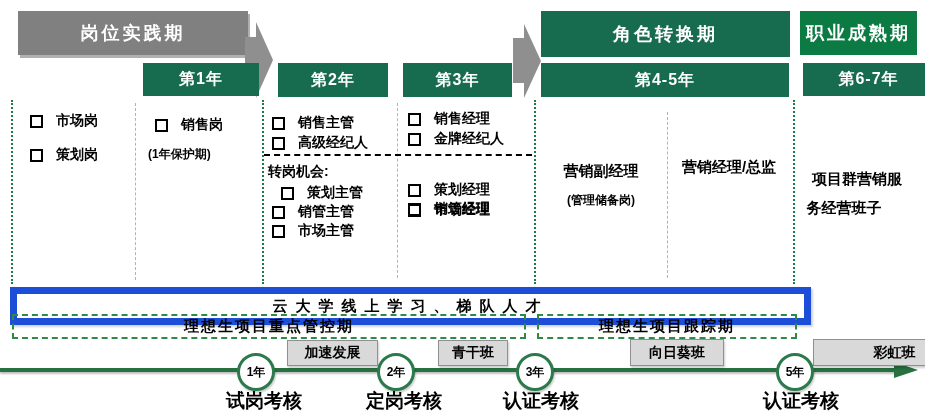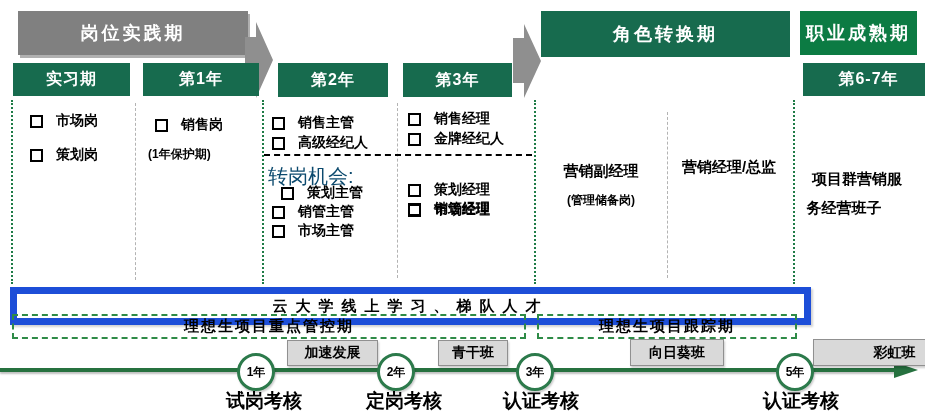--- a/index.html
+++ b/index.html
@@ -21,21 +21,21 @@
   .stage-arrow{position:absolute;}
   
   .vdot{position:absolute;width:0;border-left:2px dotted #1E7B46;}
   .vdash{position:absolute;width:0;border-left:1px dashed #B3B3B3;}
   .hdash{position:absolute;height:0;border-top:2px dashed #000;}
   
   .item{position:absolute;display:flex;align-items:center;gap:13px;
     font-weight:bold;font-size:14px;color:#000;white-space:nowrap;}
   .cbx{width:9px;height:9px;border:2px solid #000;display:inline-block;flex:0 0 auto;}
   .note{position:absolute;font-weight:bold;font-size:12px;color:#000;white-space:nowrap;}
-  .subhead{position:absolute;font-weight:normal;font-size:20px;color:#0c4a6e;white-space:nowrap;}
+  .subhead{position:absolute;font-weight:bold;font-size:14px;color:#000000;white-space:nowrap;}
   .bigtxt{position:absolute;transform:translateX(-50%);font-weight:bold;font-size:15px;
     color:#000;white-space:nowrap;}
   .smalltxt{position:absolute;transform:translateX(-50%);font-weight:bold;font-size:12px;
     color:#000;white-space:nowrap;}
   
   .band{position:absolute;display:flex;align-items:center;justify-content:center;
     font-weight:bold;font-size:15px;color:#000;white-space:nowrap;}
   .band-solid{border:7px solid #1d4ed8;background:#fff;letter-spacing:8px;
     box-shadow:2px 2px 2px rgba(0,0,0,.18);}
   .band-dashed{border:2px dashed #2E8B47;letter-spacing:2px;}
@@ -64,24 +64,24 @@
   <div class="hdr hdr-stage" style="left:541px;top:11px;width:249px;height:46px;">角色转换期</div>
   <div class="hdr hdr-mature" style="left:800px;top:11px;width:117px;height:44px;">职业成熟期</div>
 
   <svg class="stage-arrow" style="left:245px;top:20px;" width="29" height="80" viewBox="0 0 29 80">
     <polygon points="0,17 11,17 11,2 28,40 11,78 11,63 0,63" fill="#8F8F8F"></polygon>
   </svg>
   <svg class="stage-arrow" style="left:513px;top:22px;" width="29" height="78" viewBox="0 0 29 78">
     <polygon points="0,16 11,16 11,2 28,39 11,76 11,61 0,61" fill="#8F8F8F"></polygon>
   </svg>
 
-  <div class="yr" style="left:13px;top:63px;width:117px;height:33px;">实习期</div>
   <div class="yr" style="left:143px;top:63px;width:116px;height:33px;">第1年</div>
   <div class="yr" style="left:278px;top:63px;width:110px;height:34px;">第2年</div>
   <div class="yr" style="left:403px;top:63px;width:109px;height:34px;">第3年</div>
+  <div class="yr" style="left:541px;top:63px;width:248px;height:34px;">第4-5年</div>
   <div class="yr" style="left:803px;top:63px;width:131px;height:33px;">第6-7年</div>
 
   <div class="vdot" style="left:11px;top:100px;height:184px;"></div>
   <div class="vdot" style="left:262px;top:100px;height:184px;"></div>
   <div class="vdot" style="left:534px;top:100px;height:184px;"></div>
   <div class="vdot" style="left:793px;top:100px;height:184px;"></div>
   <div class="vdash" style="left:135px;top:103px;height:177px;"></div>
   <div class="vdash" style="left:397px;top:103px;height:175px;"></div>
   <div class="vdash" style="left:667px;top:112px;height:166px;"></div>
   <div class="hdash" style="left:264px;top:154px;width:268px;"></div>

